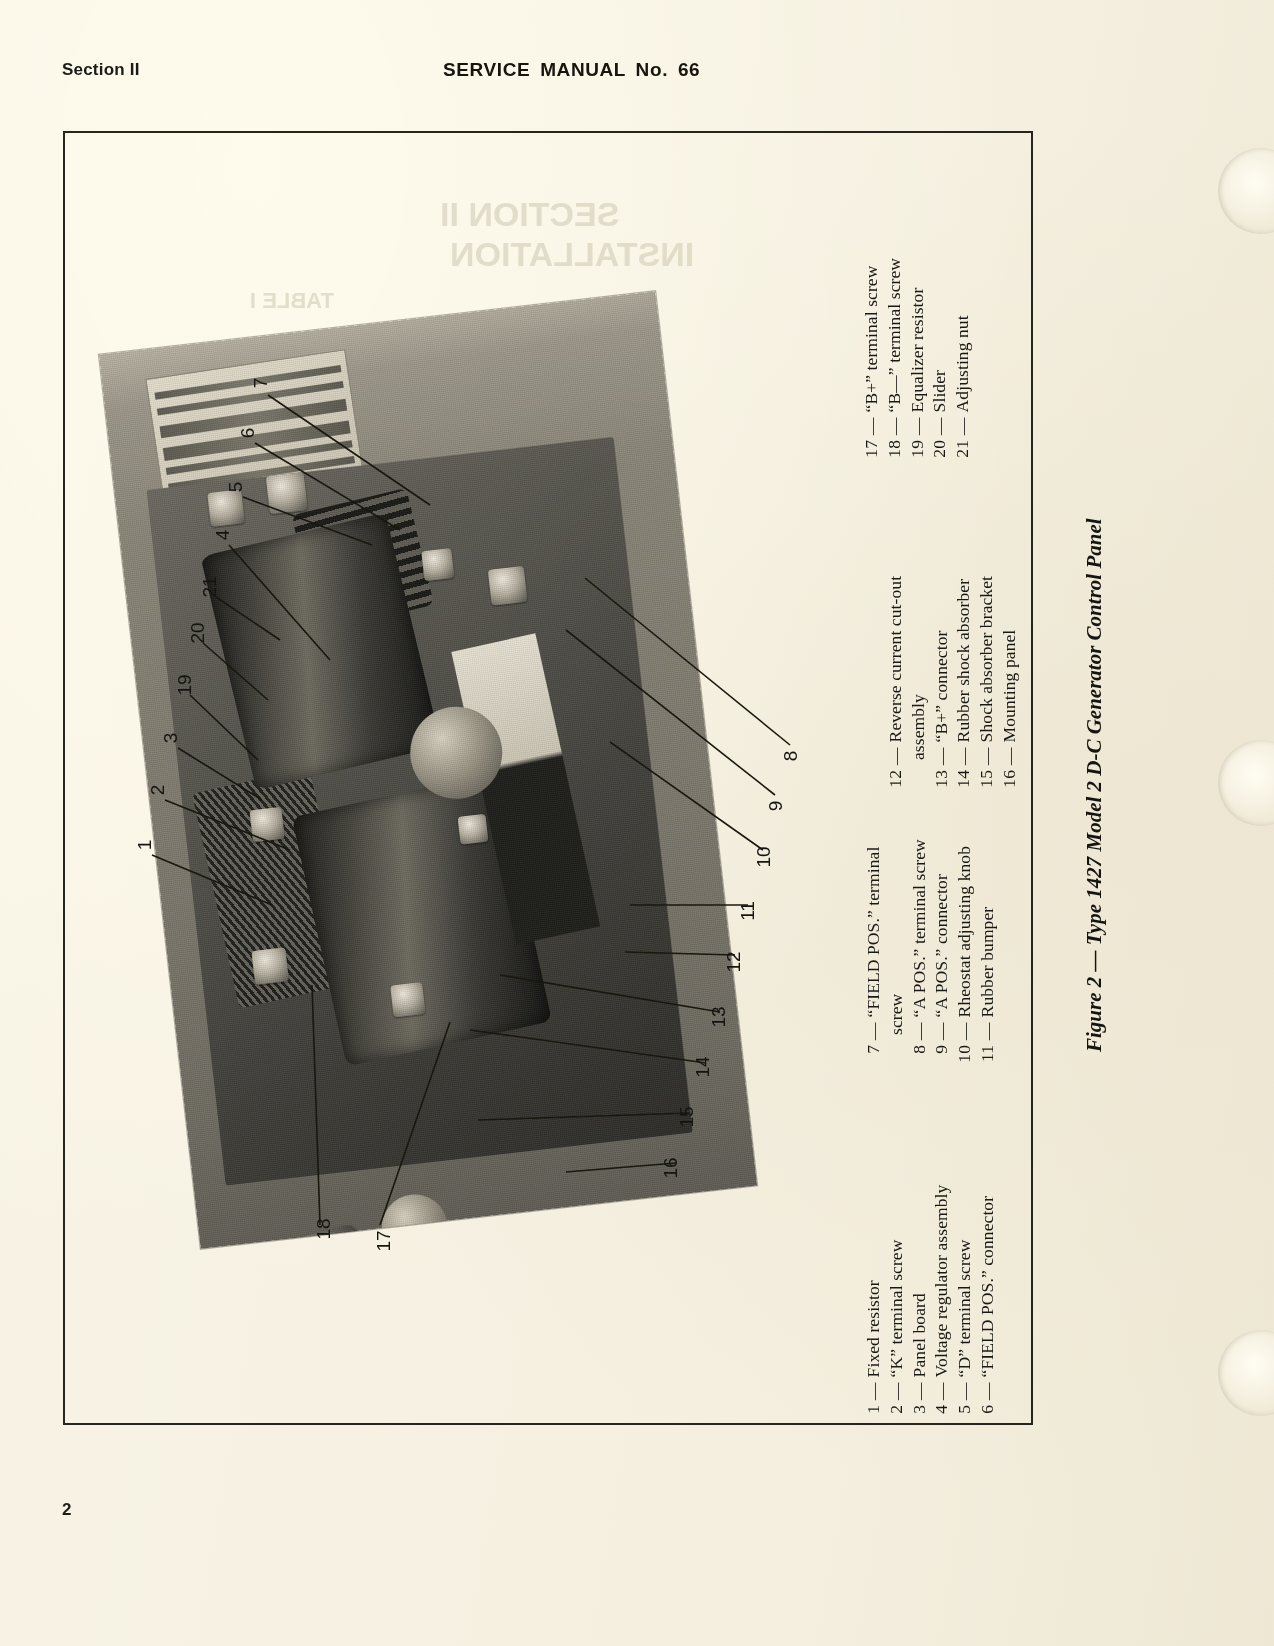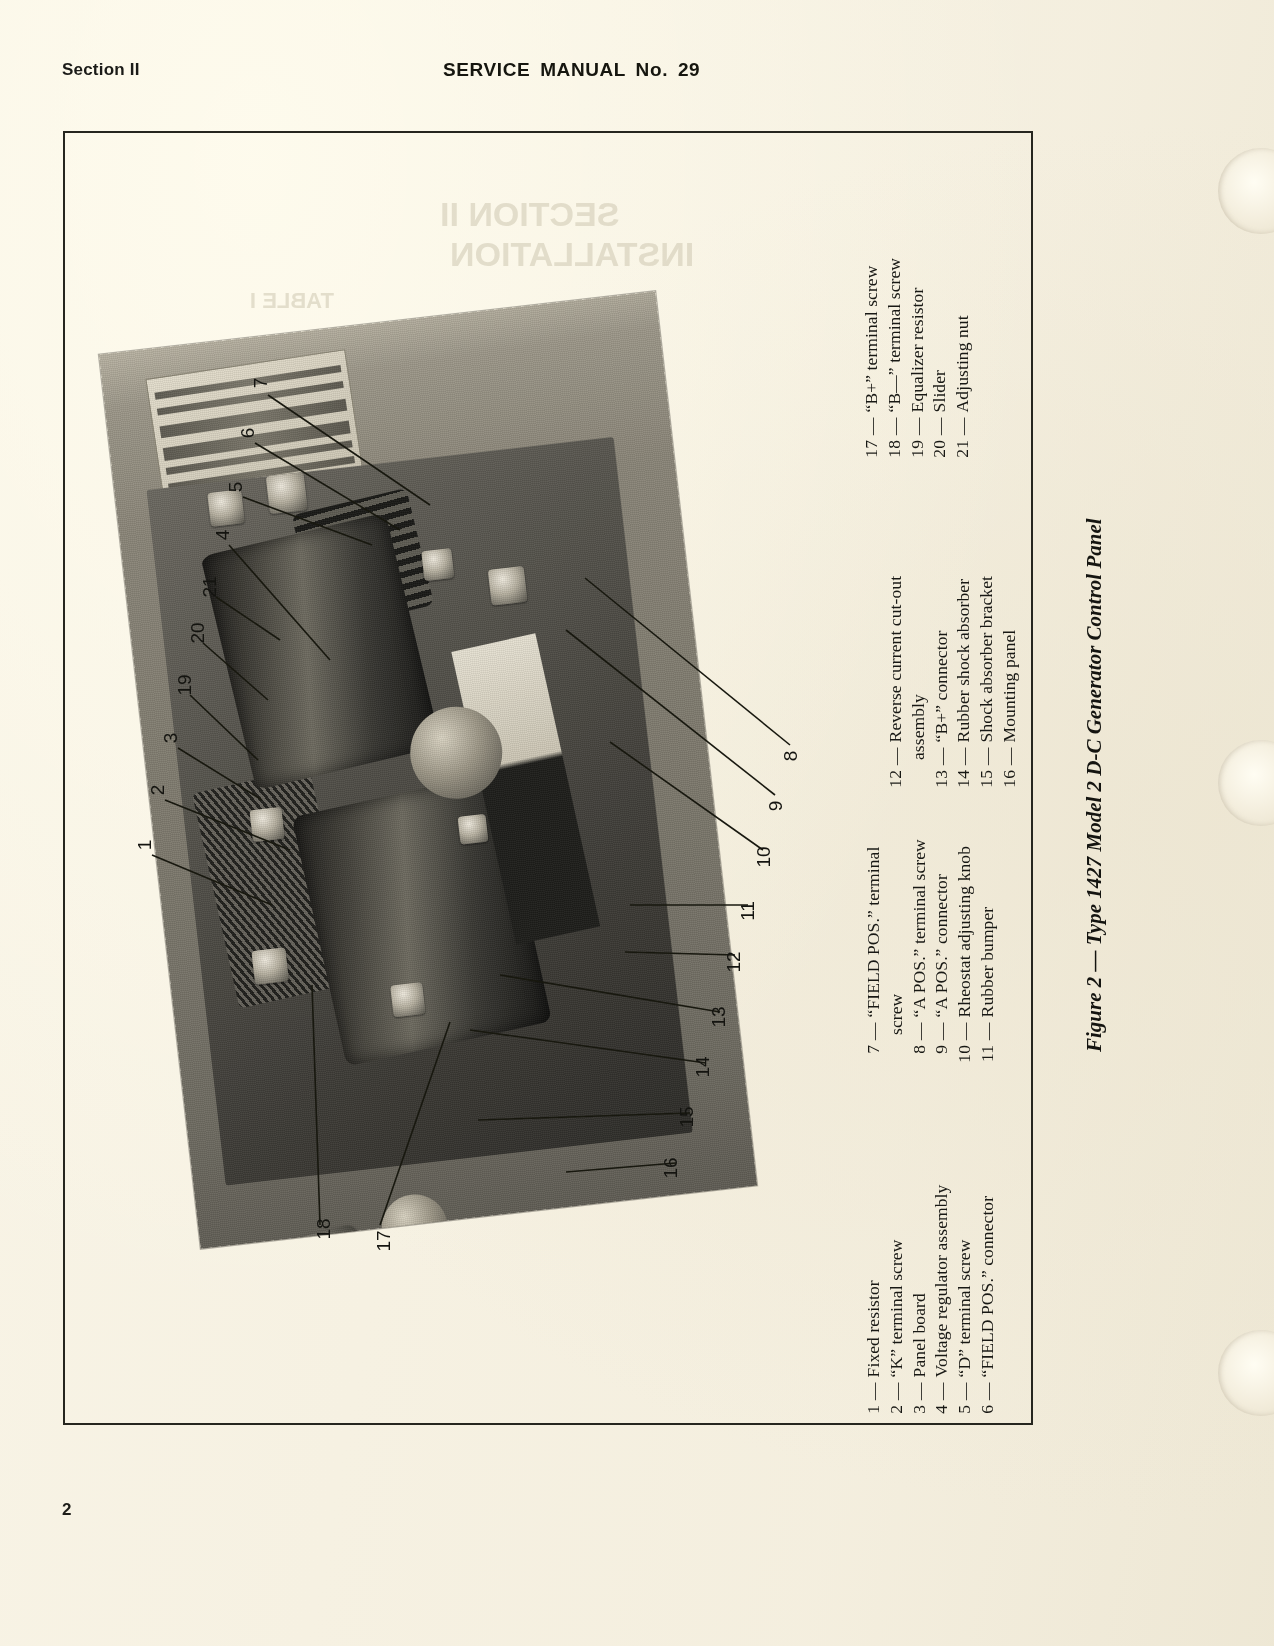--- a/index.html
+++ b/index.html
@@ -191,21 +191,21 @@
 <div class="punch p1"></div>
 <div class="punch p2"></div>
 <div class="punch p3"></div>
 
 <div class="ghost" style="left:440px;top:195px;font-size:34px;transform:scaleX(-1);">SECTION II</div>
 <div class="ghost" style="left:450px;top:235px;font-size:34px;transform:scaleX(-1);">INSTALLATION</div>
 <div class="ghost" style="left:250px;top:288px;font-size:22px;transform:scaleX(-1);">TABLE I</div>
 
 <div class="header">
   <div class="hdr-section">Section II</div>
-  <div class="hdr-title">SERVICE  MANUAL  No.  29</div>
+  <div class="hdr-title">SERVICE  MANUAL  No.  66</div>
 </div>
 
 <div class="plate"></div>
 
 <div class="photo-wrap">
   <div class="photo">
 
     <div class="np">
       <div class="nl" style="top:14px;"></div>
       <div class="nl" style="top:30px;"></div>

